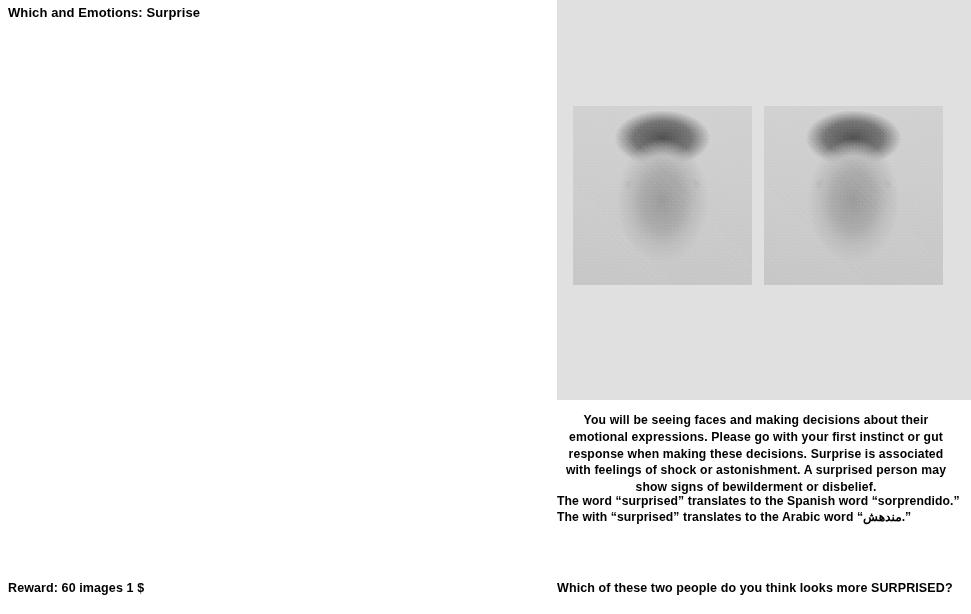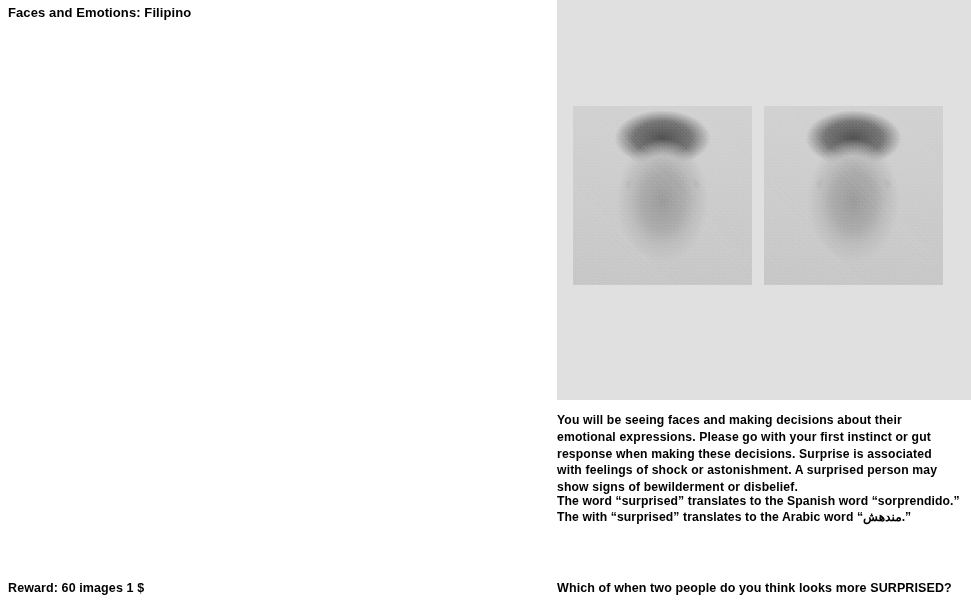--- a/index.html
+++ b/index.html
@@ -72,20 +72,21 @@
 
   #instructions-block {
     position: absolute;
     left: 557px;
     top: 412px;
     width: 398px;
     font-size: 12.2px;
     font-weight: bold;
     line-height: 1.38;
     letter-spacing: 0.15px;
+    text-align: center;
   }
   #translations-block {
     position: absolute;
     left: 557px;
     top: 493px;
     width: 400px;
     font-size: 12.2px;
     font-weight: bold;
     line-height: 1.35;
     letter-spacing: 0.1px;
@@ -97,33 +98,33 @@
     top: 581px;
     width: 410px;
     font-size: 12.5px;
     font-weight: bold;
     letter-spacing: 0.1px;
   }
 </style>
 </head>
 <body>
 
-<div id="page-title">Faces and Emotions: Filipino</div>
+<div id="page-title">Which and Emotions: Surprise</div>
 
 <div id="stimulus-panel">
   <div class="face-img" id="face-left">
     <div class="noise"></div>
   </div>
   <div class="face-img" id="face-right">
     <div class="noise"></div>
   </div>
 </div>
 
 <div id="instructions-block">You will be seeing faces and making decisions about their emotional expressions. Please go with your first instinct or gut response when making these decisions. Surprise is associated with feelings of shock or astonishment. A surprised person may show signs of bewilderment or disbelief.</div>
 
 <div id="translations-block">
   <div>The word “surprised” translates to the Spanish word “sorprendido.”</div>
   <div>The with “surprised” translates to the Arabic word “مندهش.”</div>
 </div>
 
-<div id="question-prompt">Which of when two people do you think looks more SURPRISED?</div>
+<div id="question-prompt">Which of these two people do you think looks more SURPRISED?</div>
 
 <div id="reward-status">Reward: 60 images 1 $</div>
 
 </body></html>

